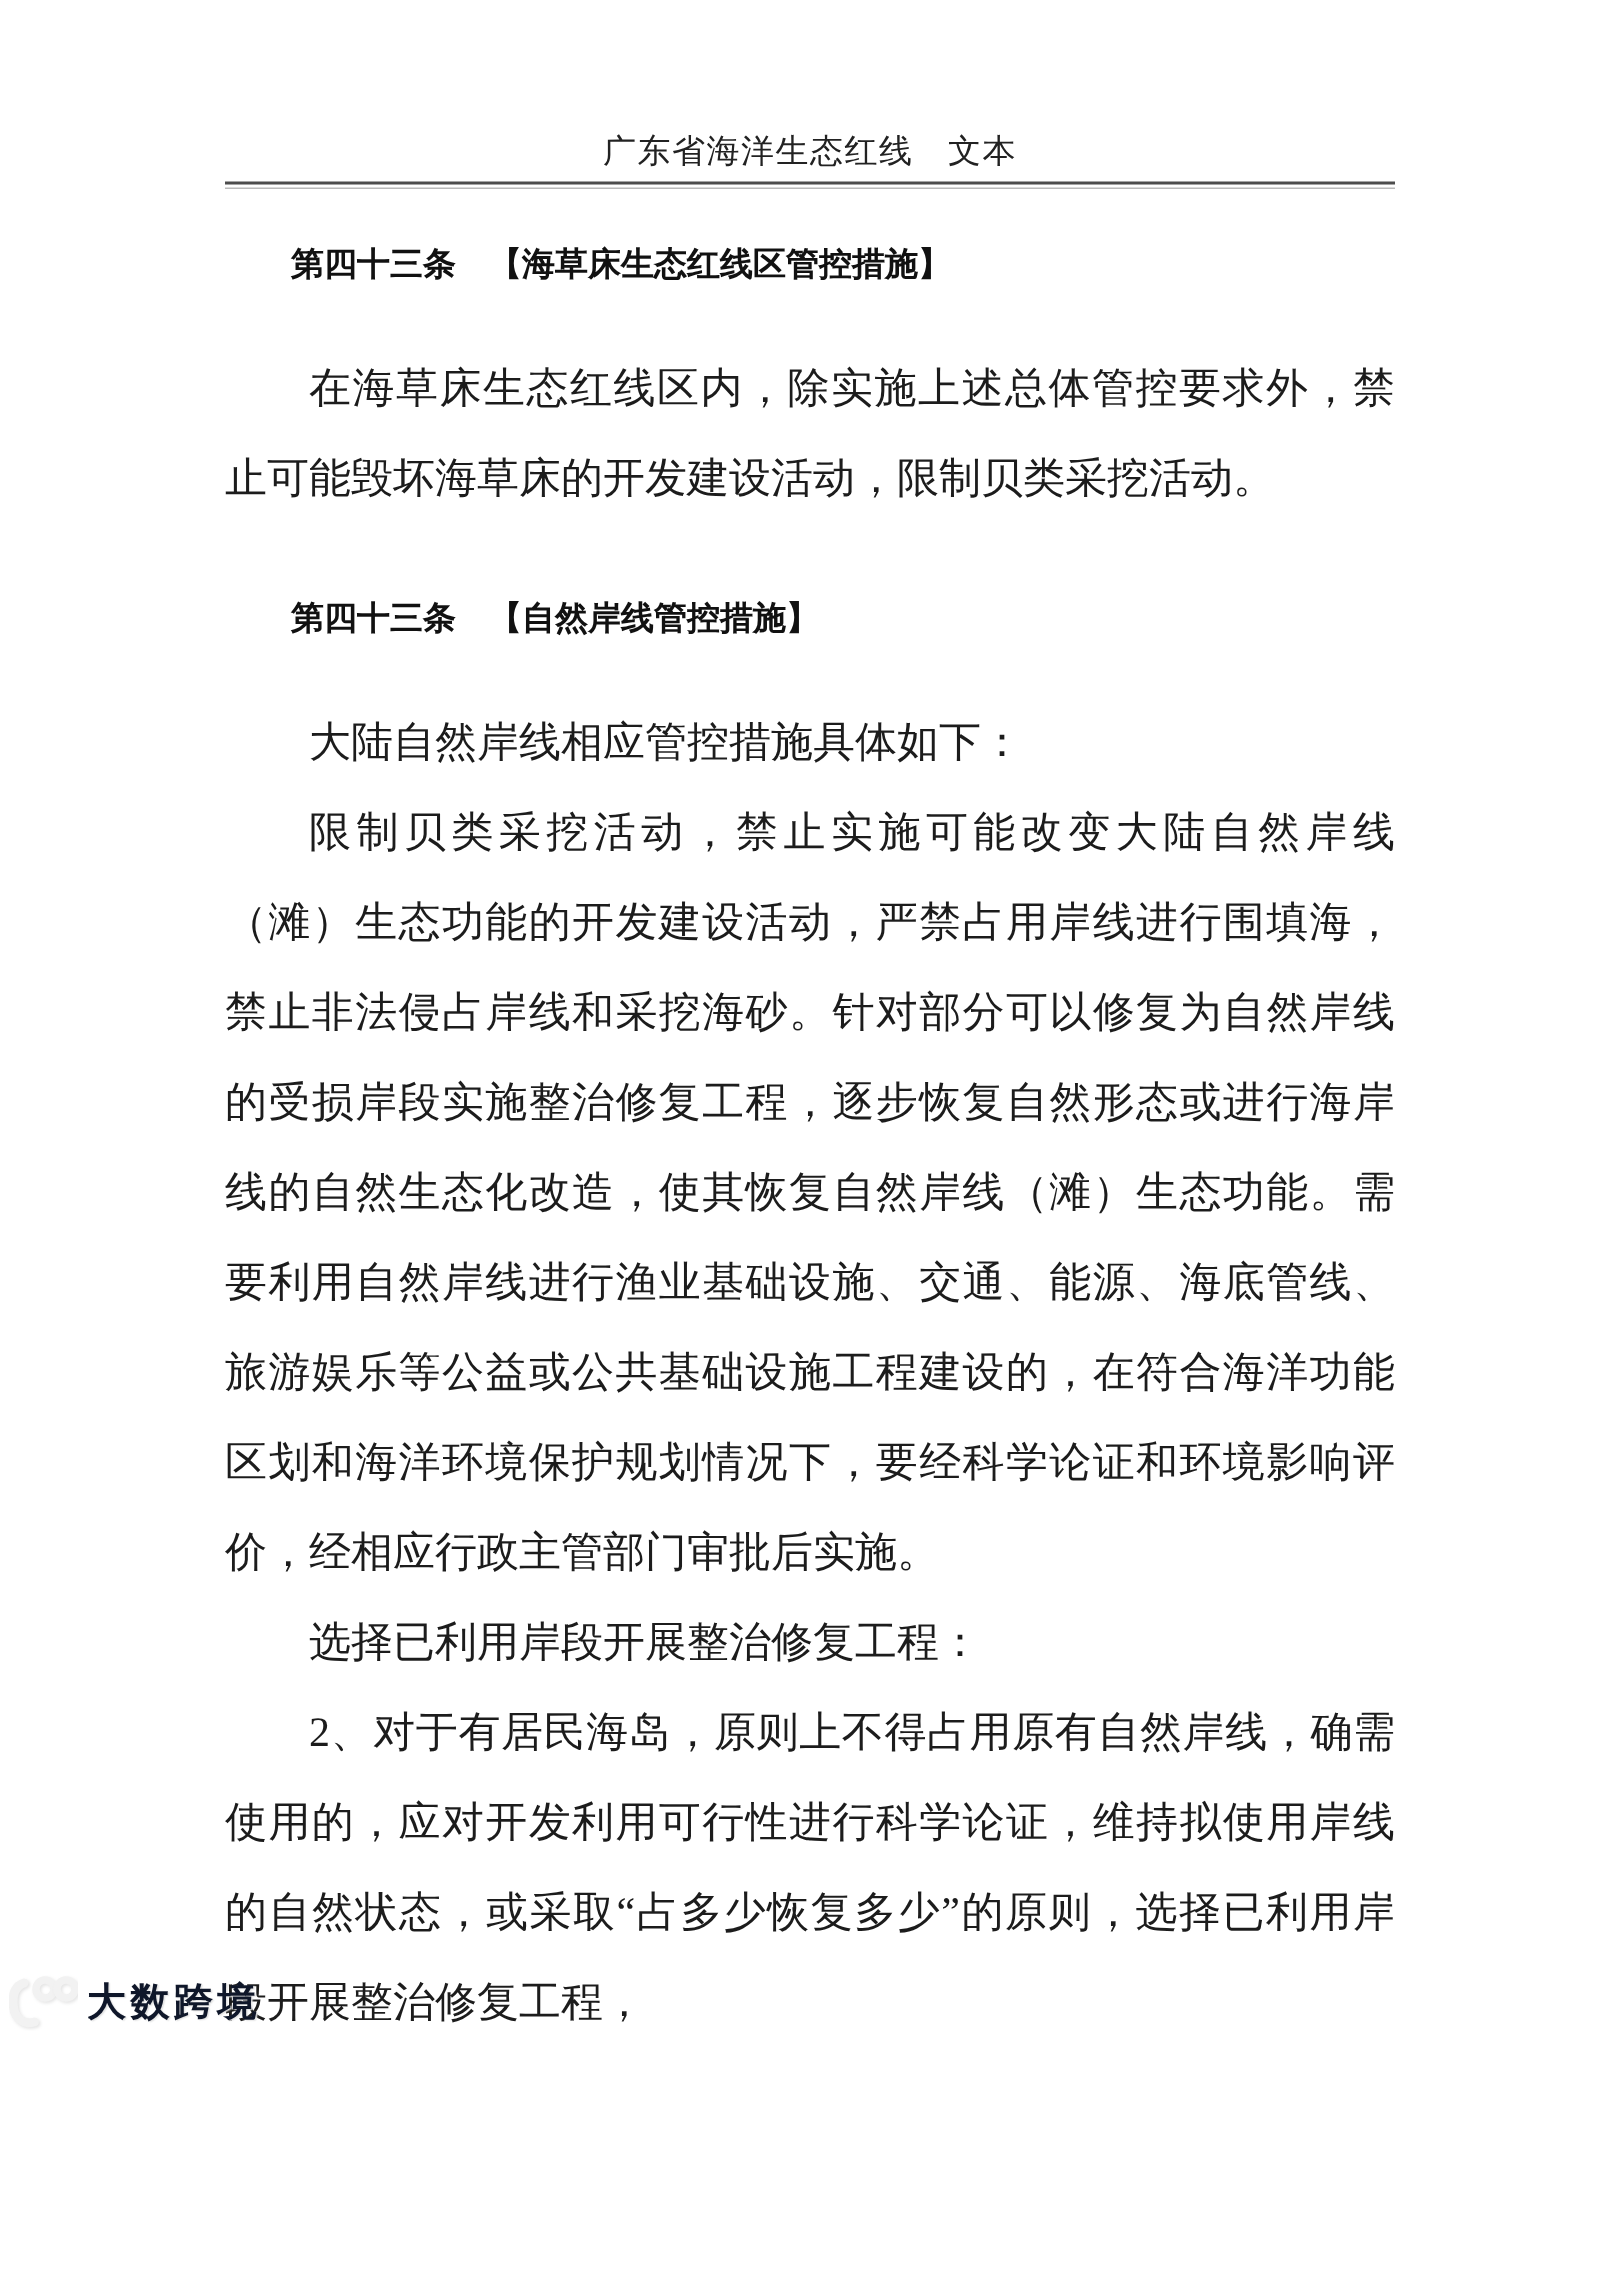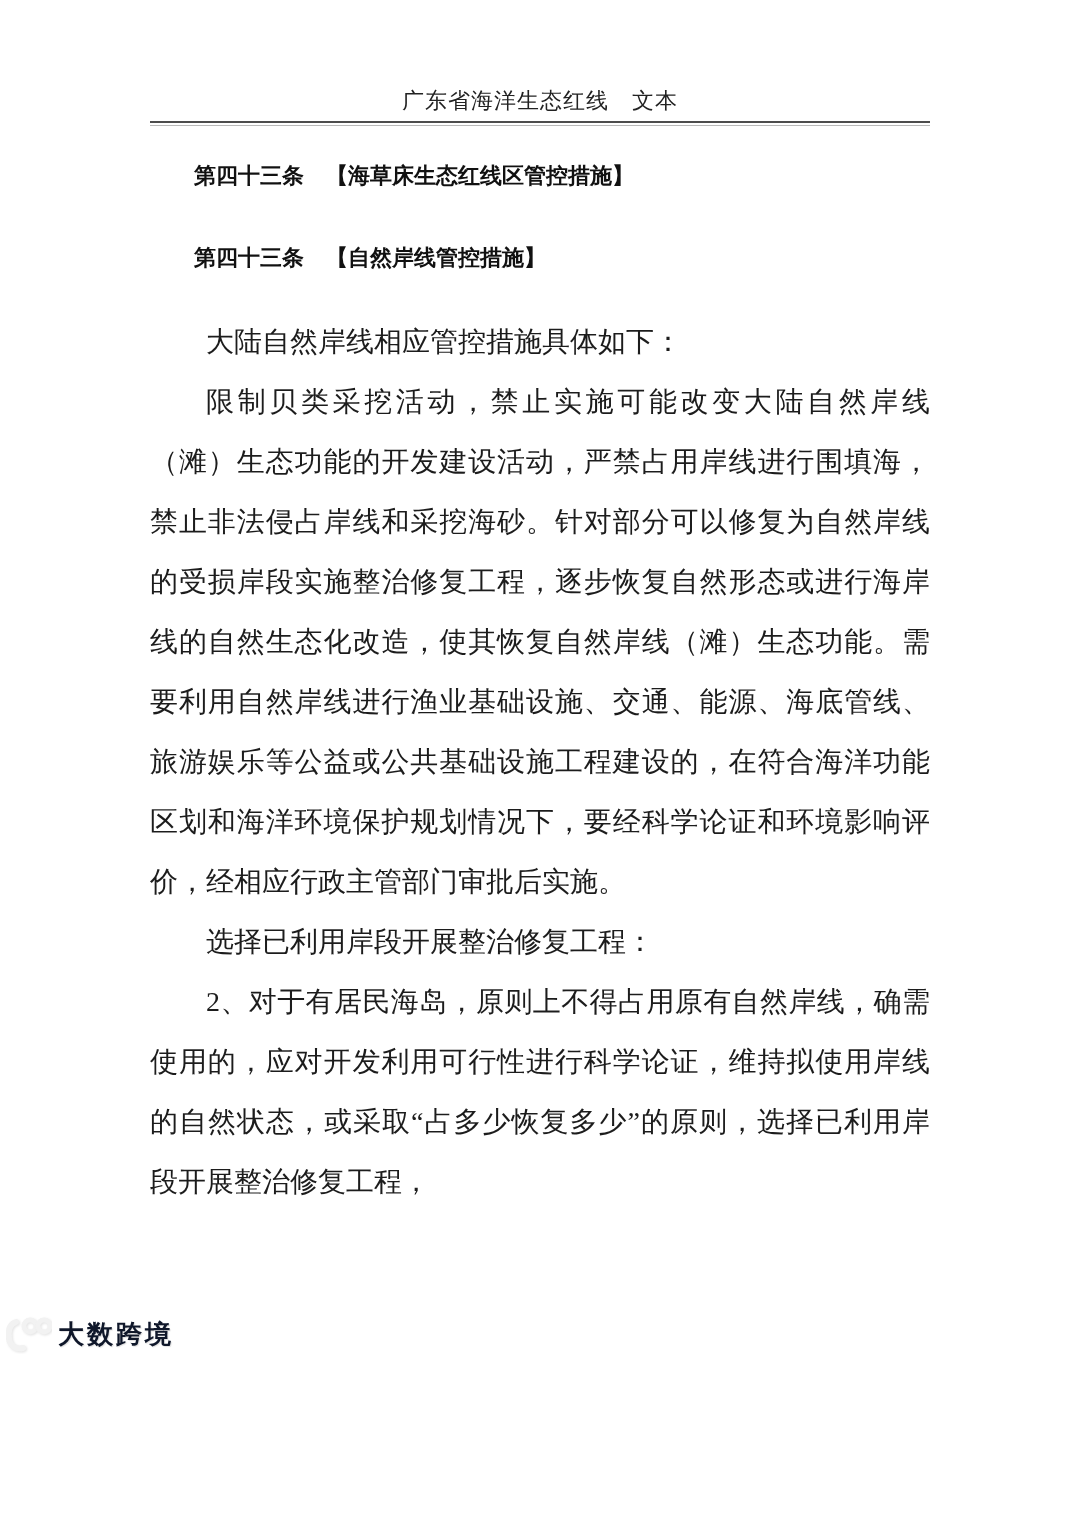--- a/index.html
+++ b/index.html
@@ -97,20 +97,21 @@
 
 <div class="page">
 
   <div class="header-title">广东省海洋生态红线　文本</div>
   <div class="header-rule"></div>
 
   <div class="content">
 
     <div class="article-heading h1-first">第四十三条　【海草床生态红线区管控措施】</div>
 
+    <p class="para p-first">在海草床生态红线区内，除实施上述总体管控要求外，禁止可能毁坏海草床的开发建设活动，限制贝类采挖活动。</p>
 
     <div class="article-heading h2-second">第四十三条　【自然岸线管控措施】</div>
 
     <p class="para p-lead">大陆自然岸线相应管控措施具体如下：</p>
 
     <p class="para">限制贝类采挖活动，禁止实施可能改变大陆自然岸线（滩）生态功能的开发建设活动，严禁占用岸线进行围填海，禁止非法侵占岸线和采挖海砂。针对部分可以修复为自然岸线的受损岸段实施整治修复工程，逐步恢复自然形态或进行海岸线的自然生态化改造，使其恢复自然岸线（滩）生态功能。需要利用自然岸线进行渔业基础设施、交通、能源、海底管线、旅游娱乐等公益或公共基础设施工程建设的，在符合海洋功能区划和海洋环境保护规划情况下，要经科学论证和环境影响评价，经相应行政主管部门审批后实施。</p>
 
     <p class="para">选择已利用岸段开展整治修复工程：</p>
 
 

